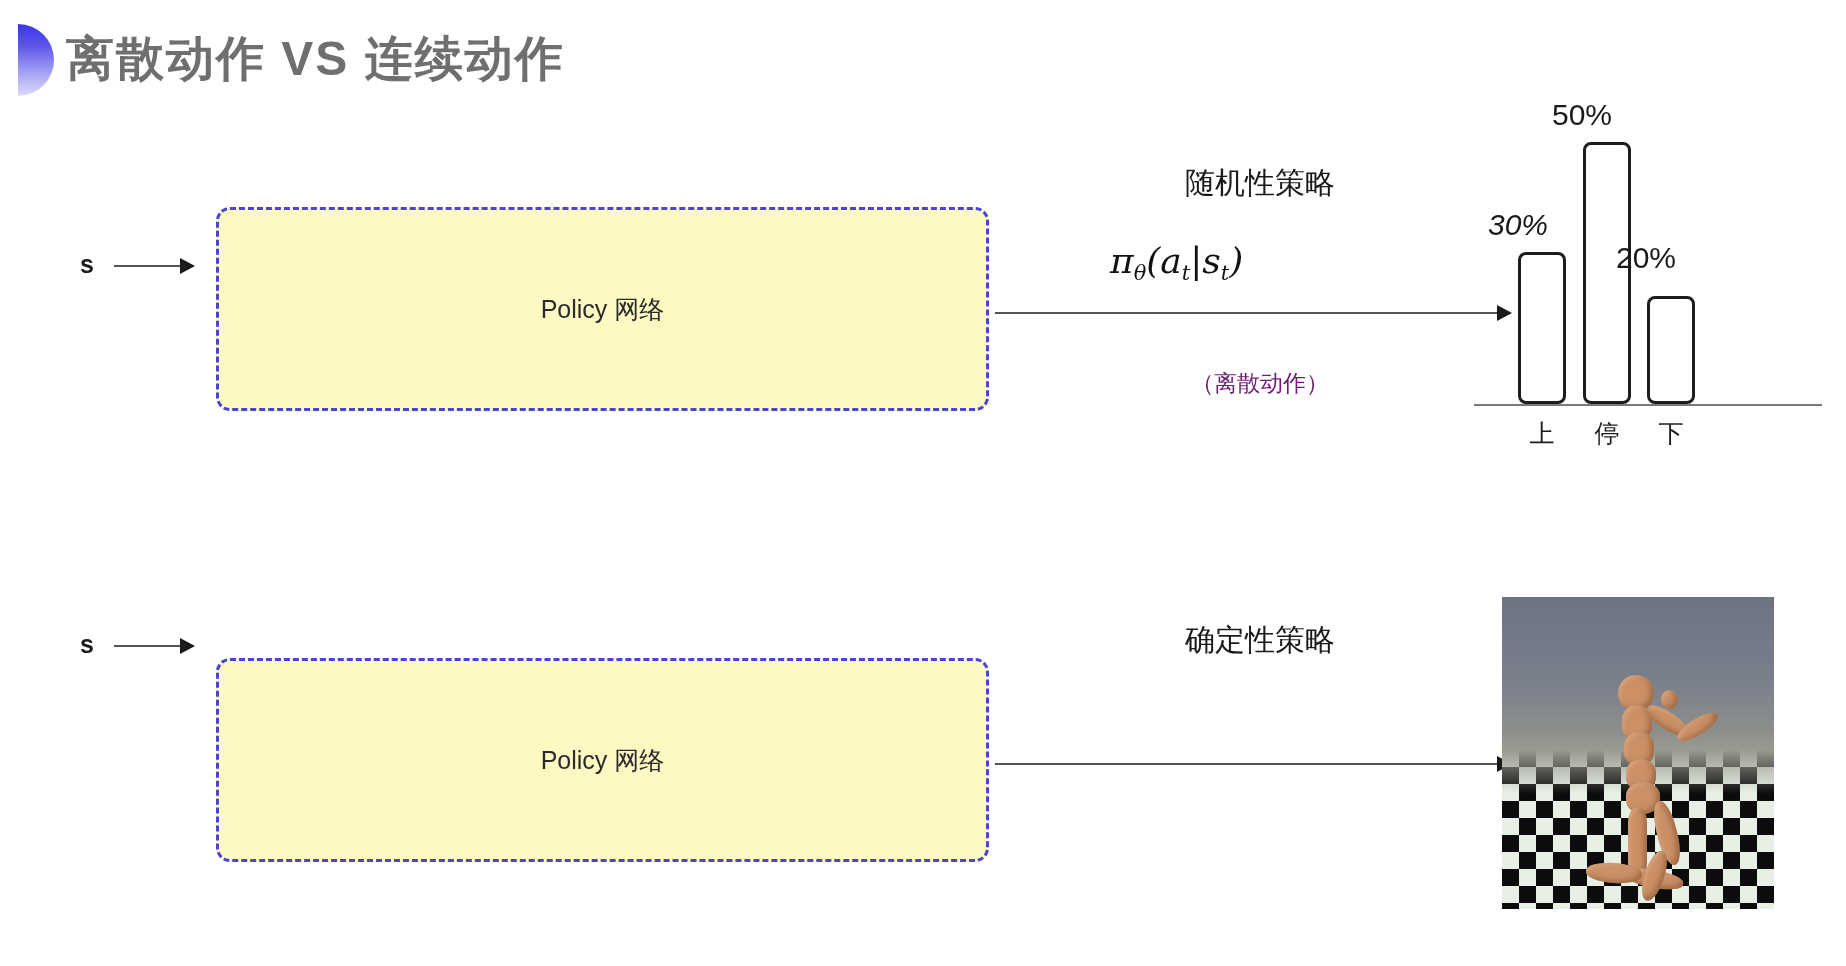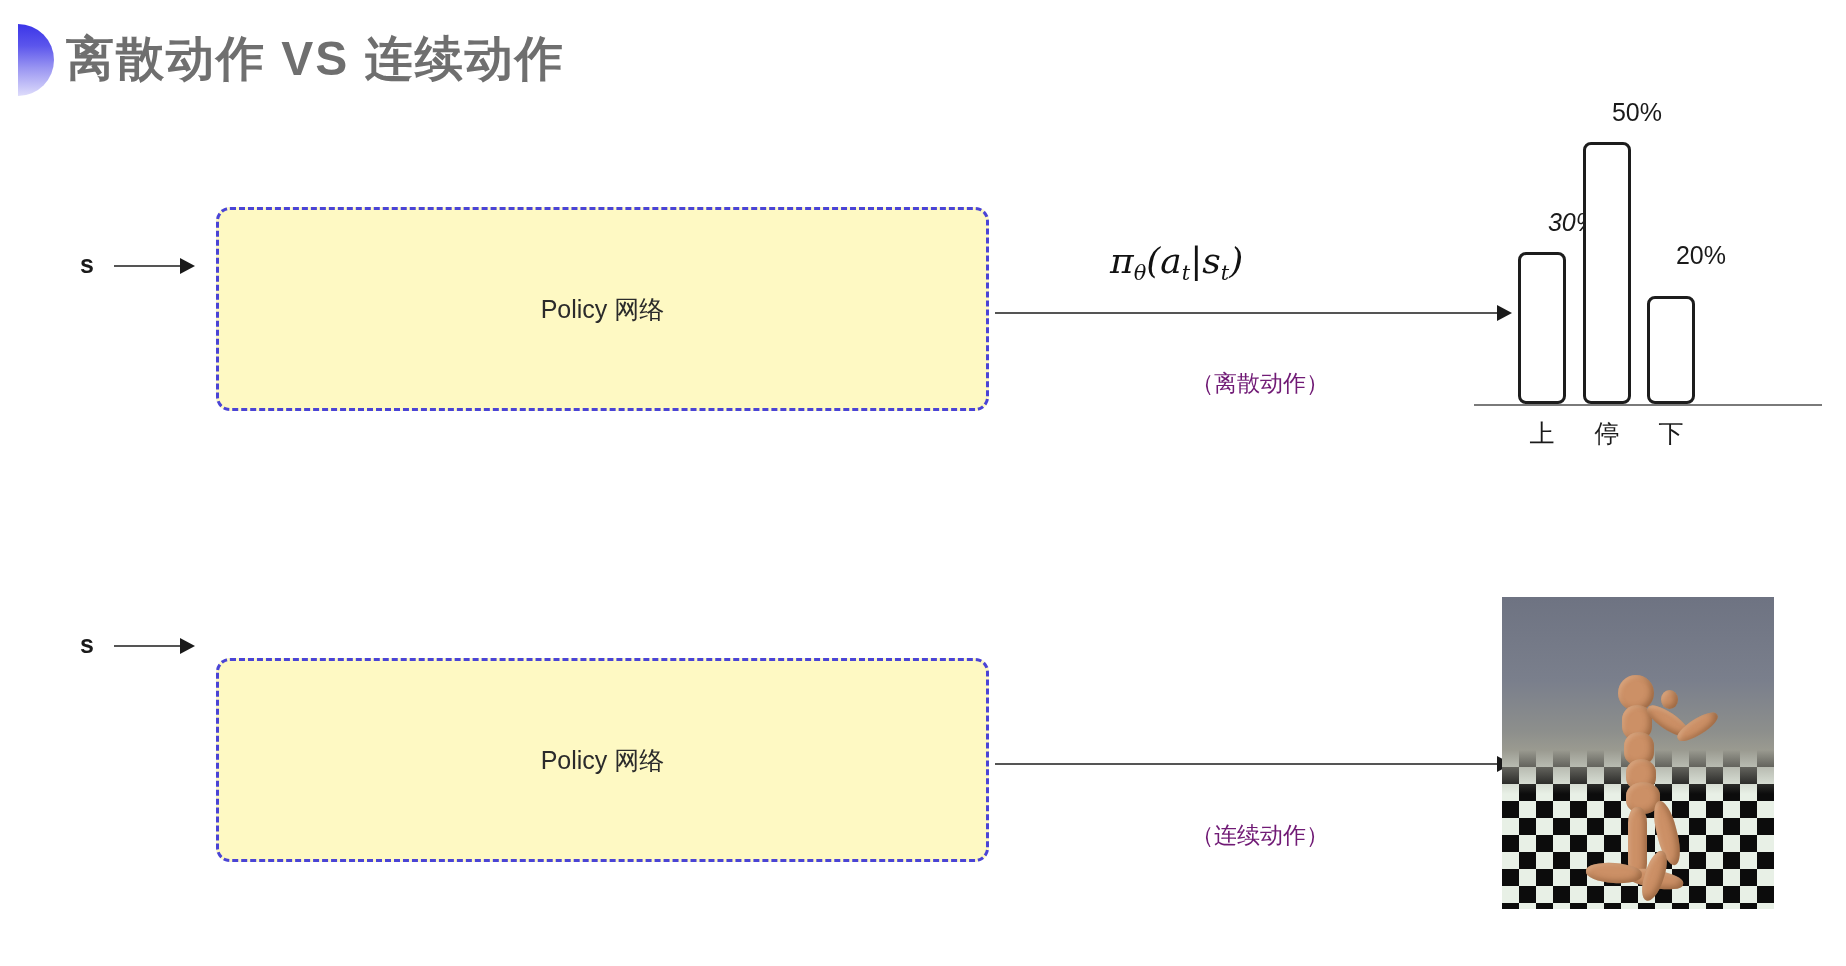--- a/index.html
+++ b/index.html
@@ -83,22 +83,22 @@
   
   #bar-chart { position: absolute; left: 1466px; top: 96px; width: 360px; height: 360px; }
   .bar {
     position: absolute; bottom: 52px;
     background: #ffffff;
     border: 3px solid #1d1d1d;
     border-radius: 8px;
   }
   .bar-value {
     position: absolute;
-    font-size: 25px; color: #1a1a1a;
-    text-align: right; white-space: nowrap;
+    font-size: 30px; color: #1a1a1a;
+    text-align: left; white-space: nowrap;
   }
   .bar-cat {
     position: absolute; bottom: 6px;
     font-size: 25px; color: #1a1a1a;
     text-align: center; white-space: nowrap;
   }
   .axis-line {
     position: absolute; left: 8px; bottom: 50px;
     width: 348px; height: 2px; background: #7a7a7a;
   }
@@ -151,20 +151,21 @@
   <div class="arrow-line" style="left:114px; top:265px; width:72px;"></div>
   <div class="arrow-head" style="left:180px; top:258px;"></div>
 
   <div class="policy-box" style="left:216px; top:207px; width:773px; height:204px;">
     <div class="policy-box-label">Policy 网络</div>
   </div>
 
   <div class="arrow-line" style="left:995px; top:312px; width:509px;"></div>
   <div class="arrow-head" style="left:1497px; top:305px;"></div>
 
+  <div class="policy-caption" style="left:1110px; top:163px; width:300px;">随机性策略</div>
 
   <div class="formula" style="left:1110px; top:240px; width:300px;">
     <span>π</span><sub>θ</sub><span>(a</span><sub>t</sub><span>|s</span><sub>t</sub><span>)</span>
   </div>
 
   <div class="red-note" style="left:1110px; top:368px; width:300px;">（离散动作）</div>
 
   <div id="bar-chart">
     <div class="axis-line"></div>
 
@@ -185,23 +186,23 @@
   <div class="arrow-line" style="left:114px; top:645px; width:72px;"></div>
   <div class="arrow-head" style="left:180px; top:638px;"></div>
 
   <div class="policy-box" style="left:216px; top:658px; width:773px; height:204px;">
     <div class="policy-box-label">Policy 网络</div>
   </div>
 
   <div class="arrow-line" style="left:995px; top:763px; width:509px;"></div>
   <div class="arrow-head" style="left:1497px; top:756px;"></div>
 
-
-
-  <div class="red-note" style="left:1110px; top:820px; width:300px;">（连续动作）</div>
+  <div class="policy-caption" style="left:1110px; top:620px; width:300px;">确定性策略</div>
+
+
 
   <div id="humanoid-figure">
     <div class="sky"></div>
     <div class="floor"></div>
     <div class="floor-haze"></div>
 
     <div class="limb" style="left:116px; top:78px; width:36px; height:36px; border-radius:50%;"></div>
     <div class="limb" style="left:120px; top:108px; width:30px; height:36px; border-radius:50% / 40%;"></div>
     <div class="limb" style="left:122px; top:135px; width:30px; height:34px; border-radius:50% / 40%;"></div>
     <div class="limb" style="left:124px; top:162px; width:30px; height:32px; border-radius:50% / 42%;"></div>

